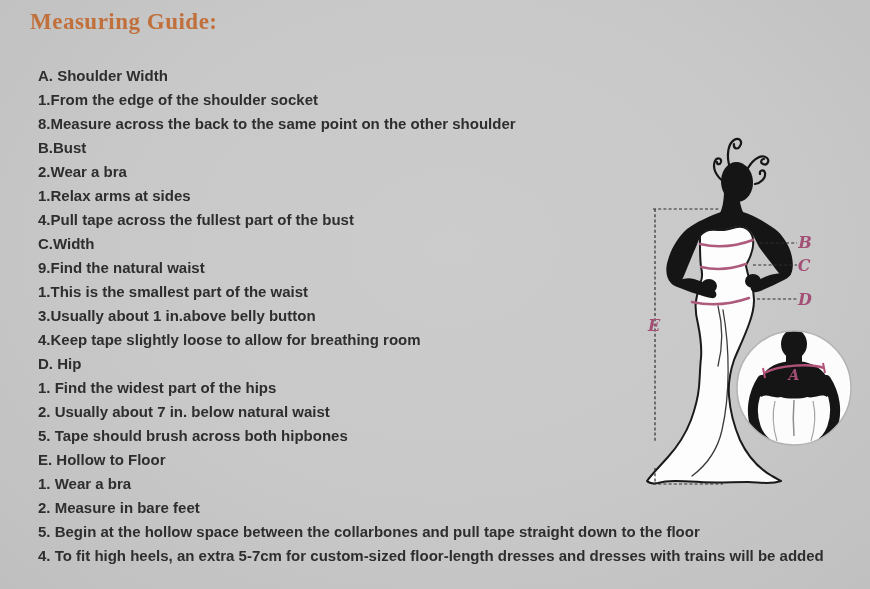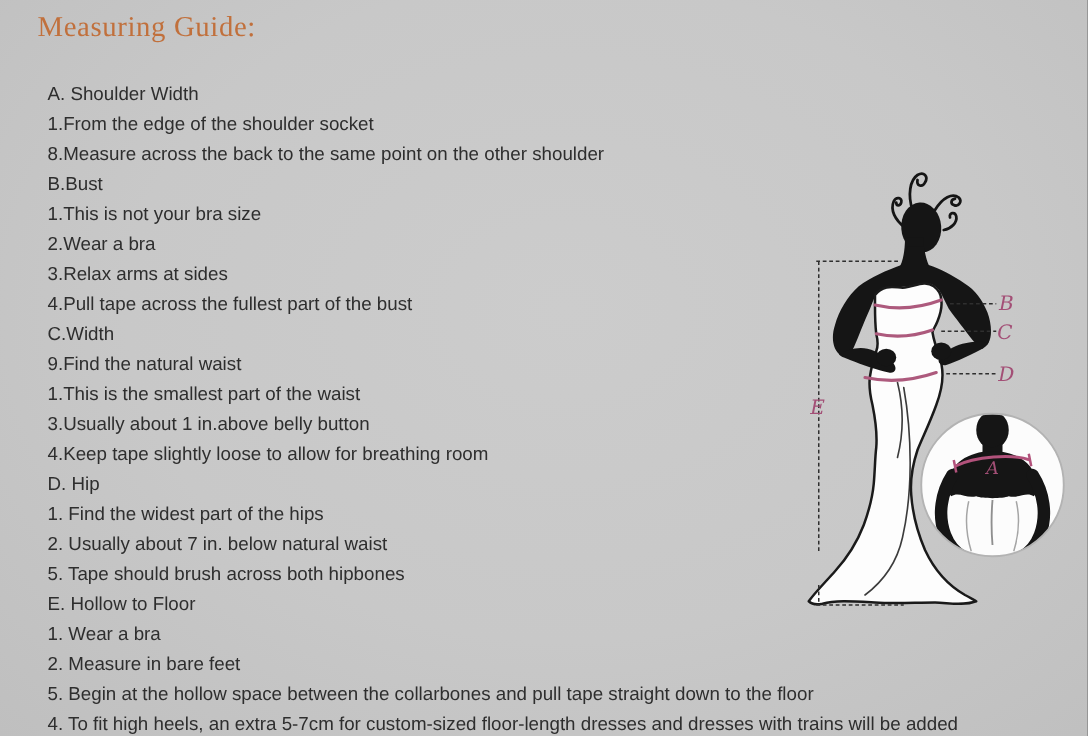--- a/index.html
+++ b/index.html
@@ -1,19 +1,20 @@
 <!DOCTYPE html>
 <html><head>
 <meta charset="utf-8">
 <style>
   html,body { margin:0; padding:0; background:#888; }
   .canvas {
     position:relative; width:870px; height:589px; overflow:hidden;
     background: radial-gradient(ellipse at 52% 42%, #cccccc 0%, #c8c8c8 55%, #bfbfbf 100%);
     font-family:"Liberation Sans", sans-serif;
+    font-weight:bold;
   }
   .title {
     position:absolute; left:30px; top:9px;
     font-family:"Liberation Serif", serif;
     font-size:23px; color:#c1703c; letter-spacing:0.5px;
   }
   .guide-list { position:absolute; left:38px; top:42px;margin-top:22px; }
   .guide-line {
     height:24px; line-height:24px; font-size:15px;
     color:#2e2e2e; white-space:nowrap;
@@ -36,23 +37,22 @@
 
 <div class="canvas">
 
   <div class="title">Measuring Guide:</div>
 
   <div class="guide-list">
     <div class="guide-line">A. Shoulder Width</div>
     <div class="guide-line">1.From the edge of the shoulder socket</div>
     <div class="guide-line">8.Measure across the back to the same point on the other shoulder</div>
     <div class="guide-line">B.Bust</div>
-    <div class="guide-line">1.This is not your bra size</div>
     <div class="guide-line">2.Wear a bra</div>
-    <div class="guide-line">3.Relax arms at sides</div>
+    <div class="guide-line">1.Relax arms at sides</div>
     <div class="guide-line">4.Pull tape across the fullest part of the bust</div>
     <div class="guide-line">C.Width</div>
     <div class="guide-line">9.Find the natural waist</div>
     <div class="guide-line">1.This is the smallest part of the waist</div>
     <div class="guide-line">3.Usually about 1 in.above belly button</div>
     <div class="guide-line">4.Keep tape slightly loose to allow for breathing room</div>
     <div class="guide-line">D. Hip</div>
     <div class="guide-line">1. Find the widest part of the hips</div>
     <div class="guide-line">2. Usually about 7 in. below natural waist</div>
     <div class="guide-line">5. Tape should brush across both hipbones</div>

